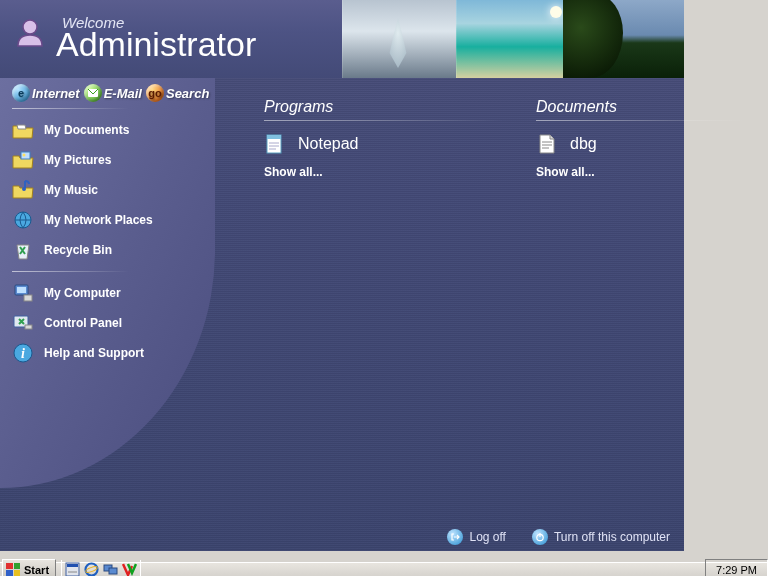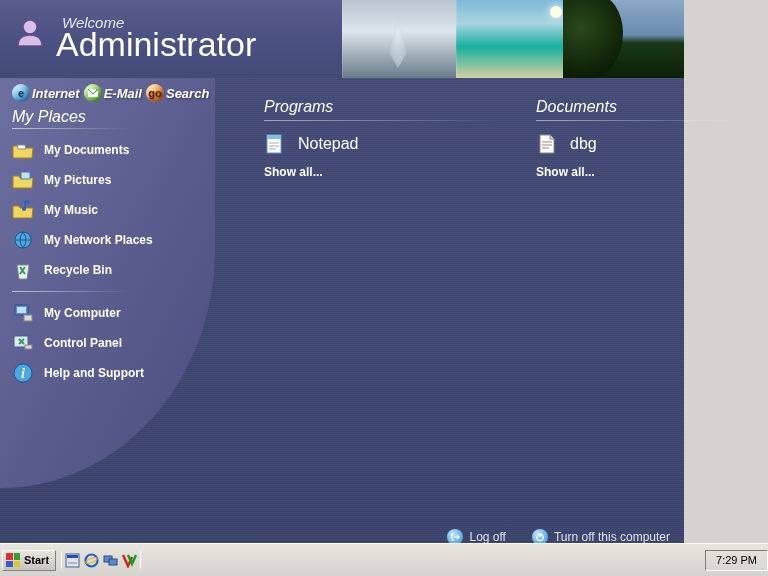--- a/index.html
+++ b/index.html
@@ -79,21 +79,21 @@
 .showall { font-size: 12px; font-weight: bold; cursor: pointer; }
 
 .footer-actions {
   position: absolute; bottom: 6px; right: 14px;
   display: flex; gap: 26px; color: #dfe2f5; font-size: 12px;
 }
 .faction { display: flex; align-items: center; gap: 6px; cursor: pointer; }
 .fball { width: 16px; height: 16px; border-radius: 50%; background: radial-gradient(circle at 35% 30%, #bfe4ff, #2a8fd0); display:flex; align-items:center; justify-content:center; }
 
 .taskbar {
-  position: absolute; left: 0; bottom: 0; width: 768px; height: 33px;
+  position: absolute; left: 0; bottom: 0; width: 768px; height: 14px;
   background: linear-gradient(to bottom, #e8e5df 0%, #d6d3ce 100%);
   border-top: 1px solid #fff;
   display: flex; align-items: center;
   font-family: Tahoma, sans-serif; font-size: 11px; color: #000;
 }
 .start-btn {
   height: 21px; margin: 0 2px;
   background: linear-gradient(to bottom, #e8e5df, #c8c5bf);
   border: 1px solid #808080; border-top-color:#fff; border-left-color:#fff;
   display: flex; align-items: center; gap: 4px; padding: 0 6px 0 3px;
@@ -146,21 +146,20 @@
             </svg>
         </span>
         <span>E-Mail</span>
       </div>
       <div class="quick-item">
         <span class="qball orange">go</span>
         <span>Search</span>
       </div>
     </div>
 
-    <div class="section-title">My Places</div>
     <div class="hr"></div>
 
     <div class="place-item">
       <svg class="pic" viewBox="0 0 22 22">
           <path d="M1 7 L1 19 L20 19 L21 9 L8 9 L7 7 Z" fill="#f0d860" stroke="#a08020"></path>
           <path d="M5 6 L13 6 L14 10 L6 10 Z" fill="#fff" stroke="#888"></path>
         </svg>
       <span>My Documents</span>
     </div>
     <div class="place-item">

